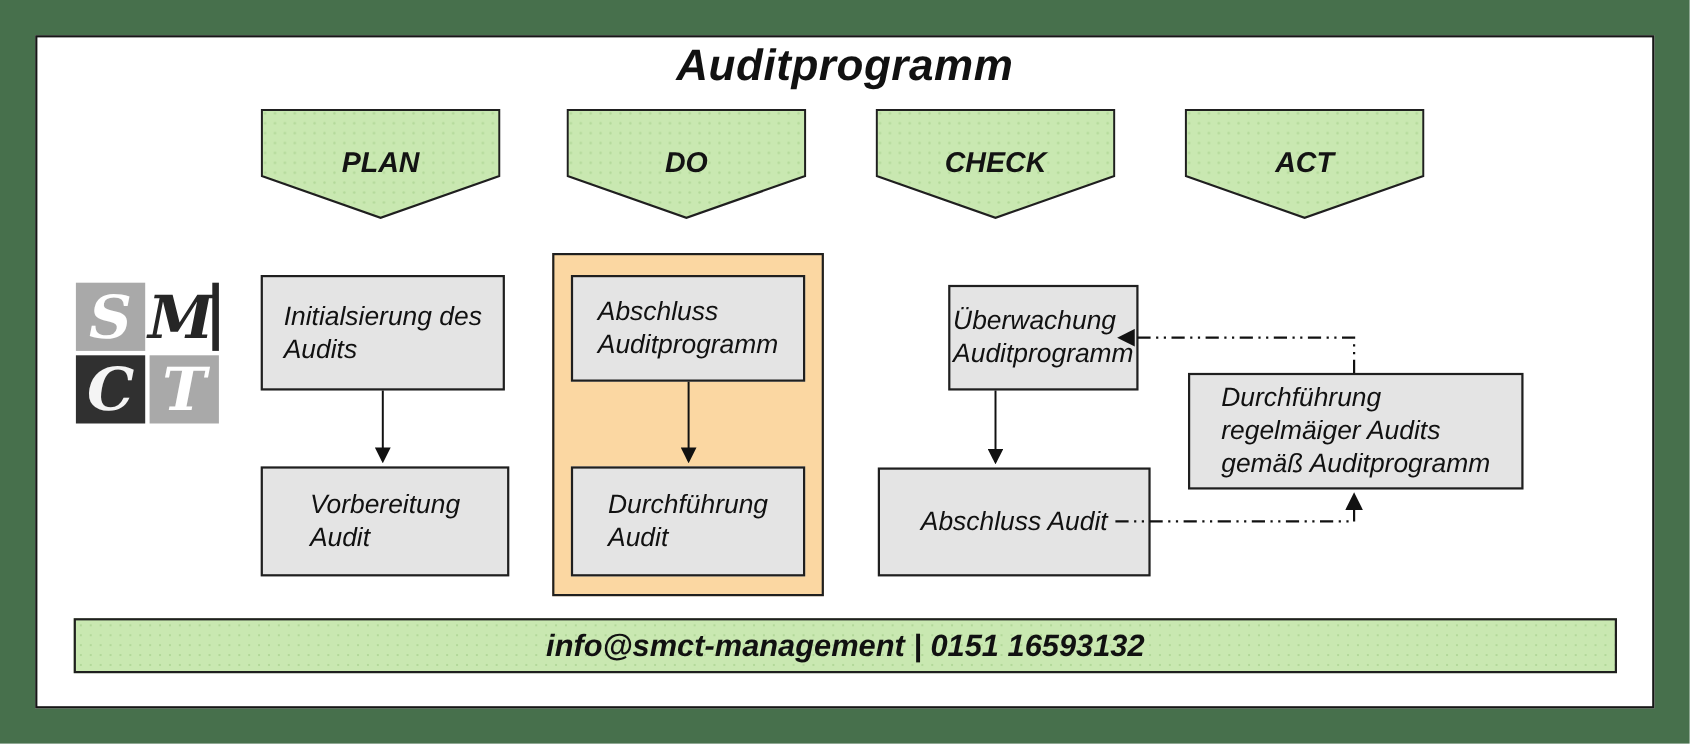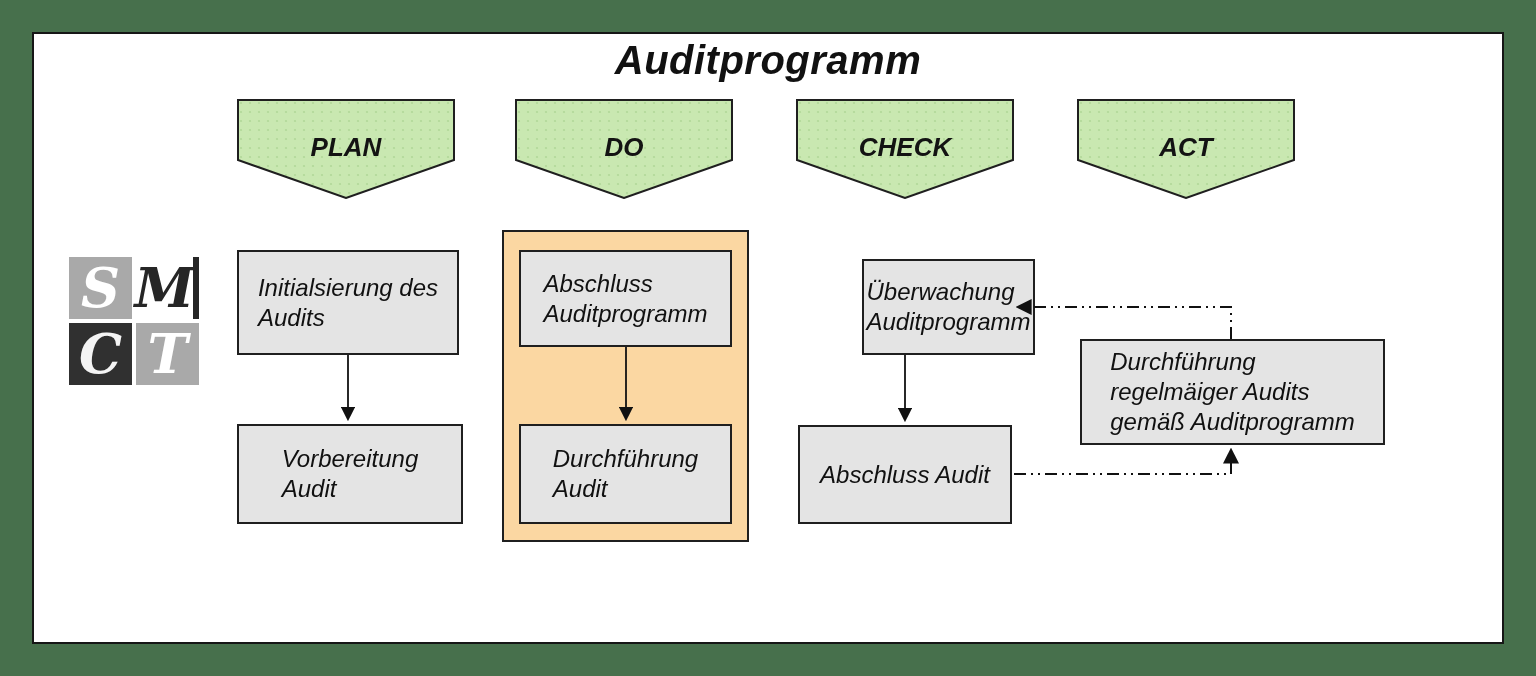--- a/index.html
+++ b/index.html
@@ -100,33 +100,36 @@
   <div class="box" style="left:203px;top:390px;width:226px;height:100px;">Vorbereitung
 Audit</div>
 
   <div class="box" style="left:485px;top:216px;width:213px;height:97px;">Abschluss
 Auditprogramm</div>
   <div class="box" style="left:485px;top:390px;width:213px;height:100px;">Durchführung
 Audit</div>
 
   <div class="box" style="left:792px;top:225px;width:173px;height:96px;margin-left:36px;">Überwachung
 Auditprogramm</div>
-  <div class="box" style="left:764px;top:391px;width:214px;height:99px;">Abschluss Audit</div>
+  <div class="box" style="left:764px;top:391px;width:248px;height:99px;">Abschluss Audit</div>
 
   <div class="box" style="left:1046px;top:305px;width:305px;height:106px;">Durchführung
 regelmäiger Audits
 gemäß Auditprogramm</div>
 
   <svg class="overlay" width="1468" height="608" viewBox="0 0 1468 608">
     <defs>
       <marker id="arrow" viewBox="0 0 10 10" refX="8.5" refY="5" markerWidth="8" markerHeight="8" orient="auto-start-reverse">
         <path d="M0,0 L10,5 L0,10 z" fill="#111"></path>
       </marker>
     </defs>
     <path d="M314,321 V385" stroke="#111" stroke-width="1.8" fill="none" marker-end="url(#arrow)"></path>
     <path d="M592,313 V385" stroke="#111" stroke-width="1.8" fill="none" marker-end="url(#arrow)"></path>
     <path d="M871,321 V386" stroke="#111" stroke-width="1.8" fill="none" marker-end="url(#arrow)"></path>
     <path d="M1197,305 V273 H984" stroke="#111" stroke-width="2" fill="none" stroke-dasharray="12 5 2 5 2 5" marker-end="url(#arrow)"></path>
     <path d="M980,440 H1197 V416" stroke="#111" stroke-width="2" fill="none" stroke-dasharray="12 5 2 5 2 5" marker-end="url(#arrow)"></path>
   </svg>
 
+  <div class="footer-bar">
+    <span>info@smct-management | 0151 16593132</span>
+  </div>
 
 </div>
 
 </body></html>

